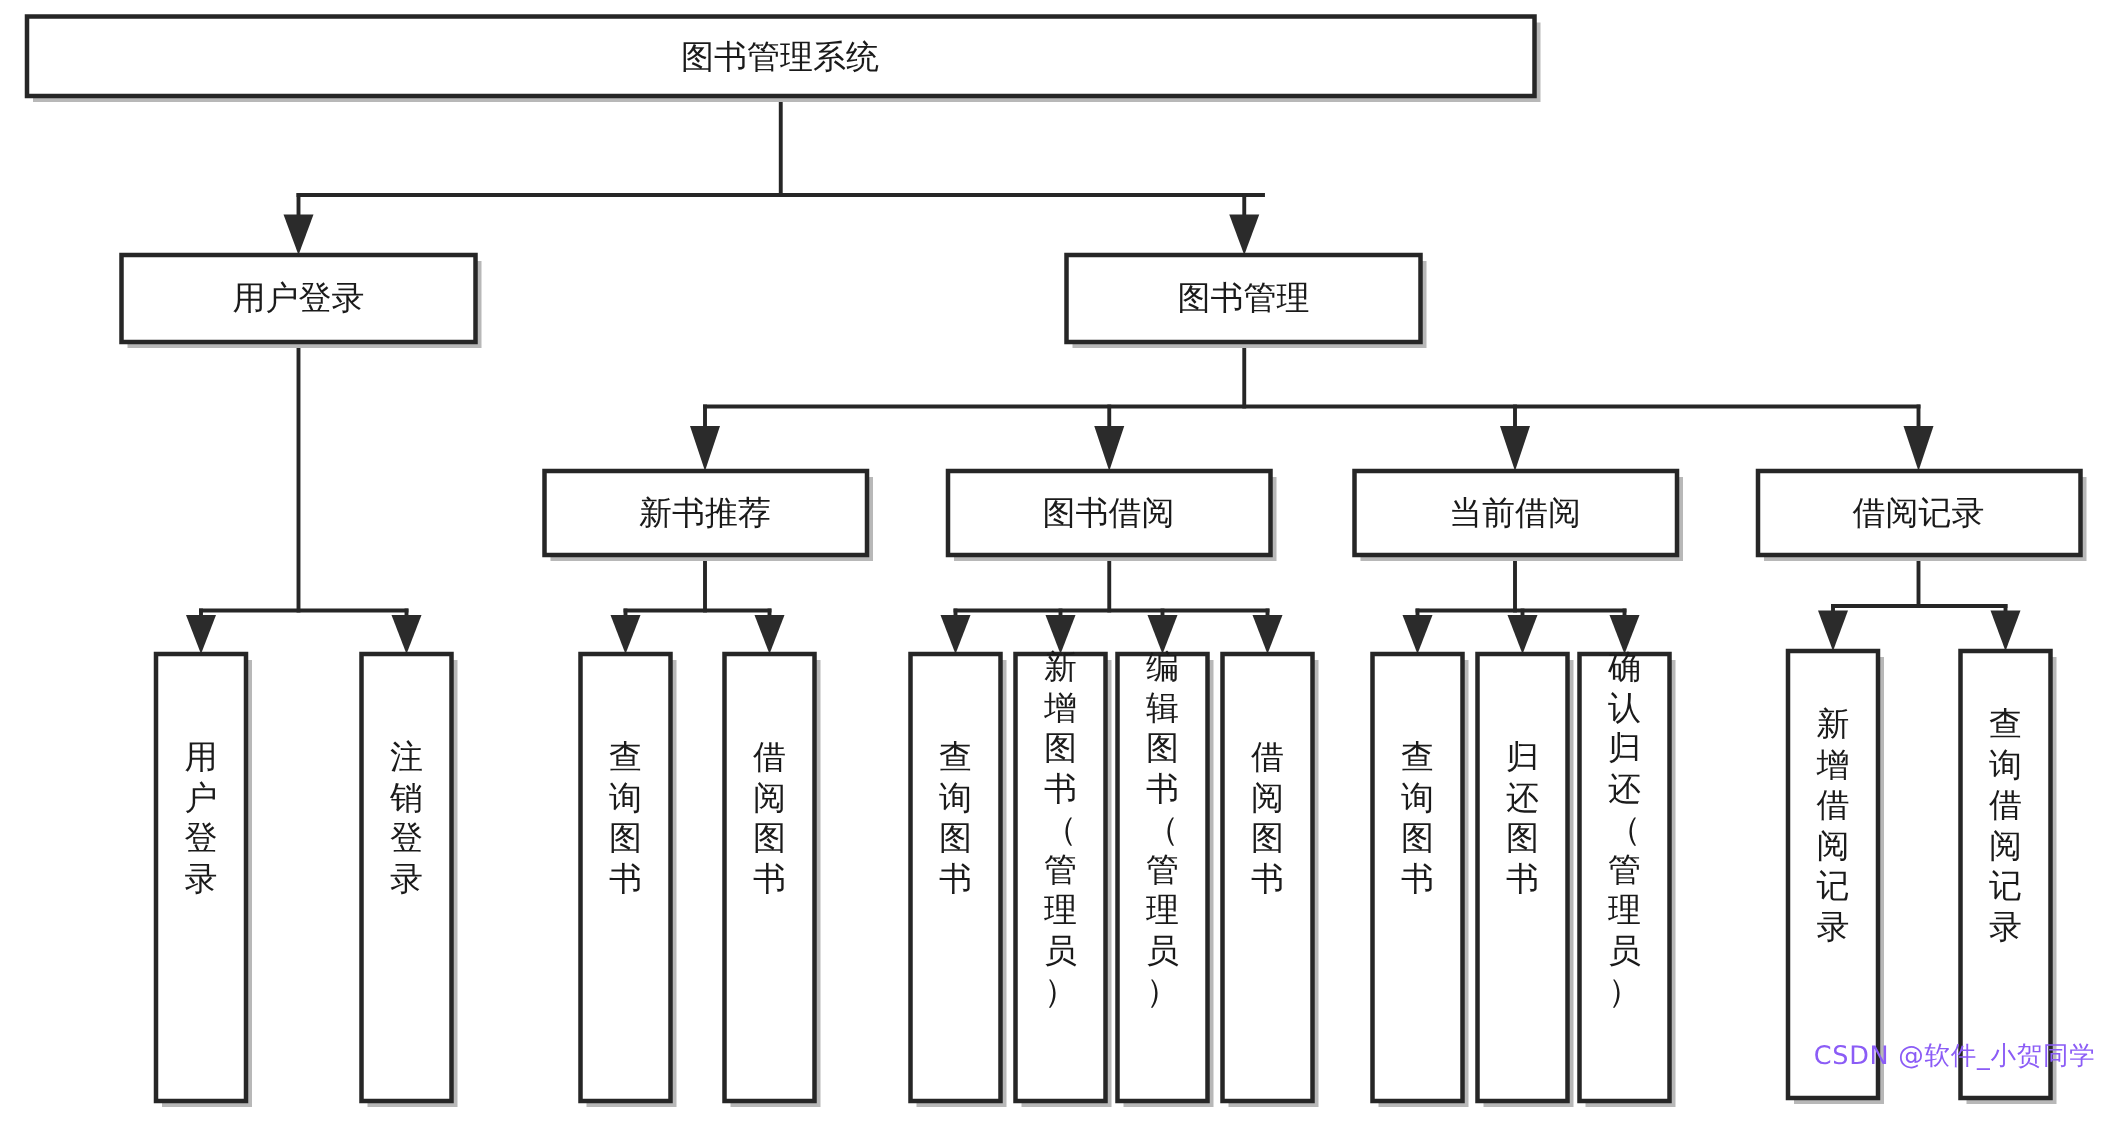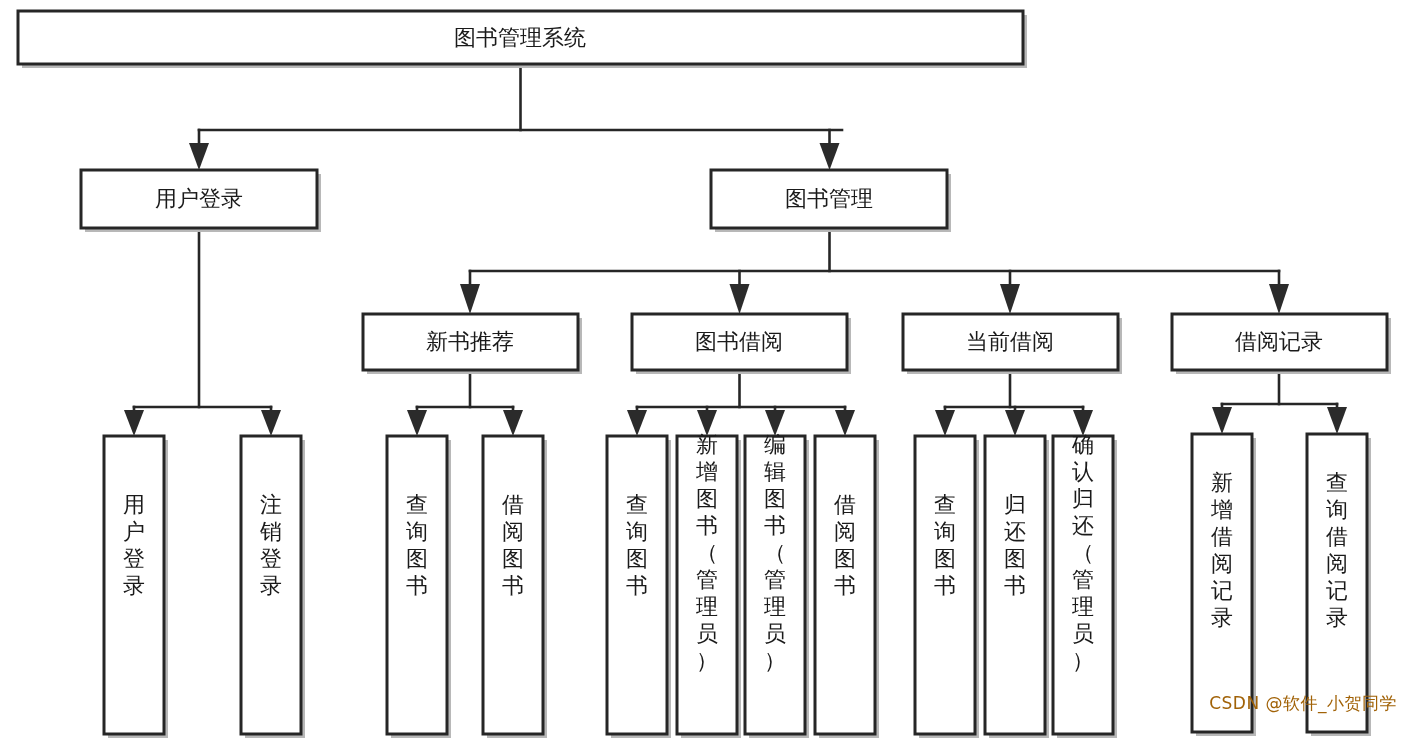--- a/index.html
+++ b/index.html
@@ -57,21 +57,21 @@
     font-size: 22px;
     fill: #1a1a1a;
     text-anchor: middle;
   }
   .watermark {
     position: absolute;
     right: 8px;
     bottom: 4px;
     font-family: "DejaVu Sans", "Liberation Sans", sans-serif;
     font-size: 17px;
-    color: #a16207;
+    color: #8b5cf6;
     letter-spacing: 0.5px;
     user-select: none;
     pointer-events: none;
   }
 </style>
 </head>
 <body>
 
 <div id="diagram-root">
   <svg id="tree-svg" viewBox="0 0 1405 747" xmlns="http://www.w3.org/2000/svg">

